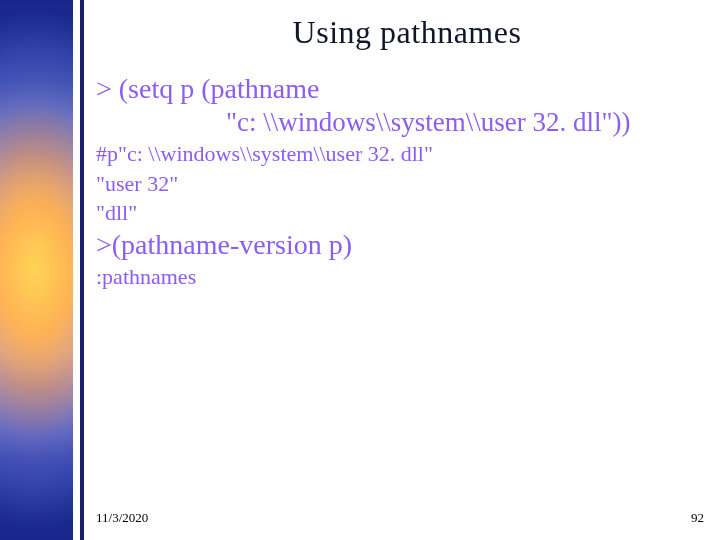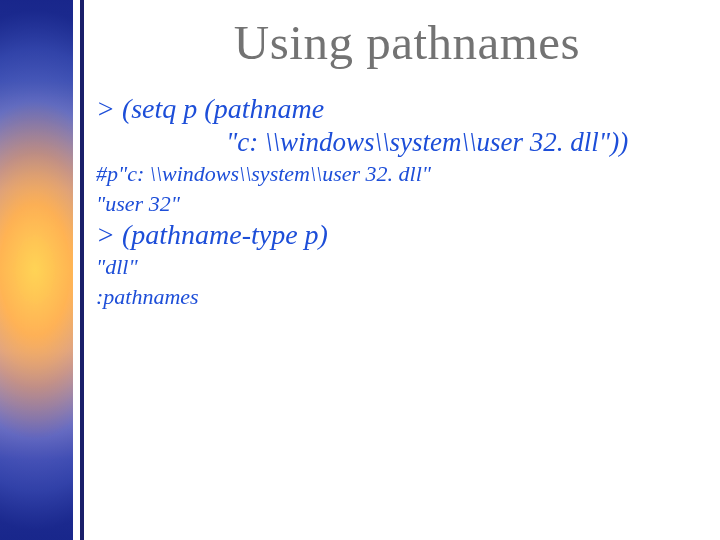--- a/index.html
+++ b/index.html
@@ -54,31 +54,30 @@
     background: #1a206a;
   }
   .content {
     position: absolute;
     left: 94px;
     top: 0;
     right: 0;
     bottom: 0;
   }
   .title {
-    font-size: 49px;
+    font-size: 32px;
     text-align: center;
     margin: 14px 0 22px 0;
-    color: #737373;
+    color: #0f172a;
     font-weight: normal;
     letter-spacing: 0.5px;
   }
   .body {
     padding-left: 2px;
-    color: #1d4ed8;
-    font-style: italic;
+    color: #8b5cf6;
   }
   .l-large {
     font-size: 28px;
     line-height: 1.15;
     margin-bottom: 2px;
   }
   .l-large.indent {
     padding-left: 130px;
     font-size: 27px;
   }
@@ -106,18 +105,22 @@
 <div class="sidebar-border"></div>
 
 <div class="content">
   <h1 class="title">Using pathnames</h1>
 
   <div class="body">
     <div class="l-large">&gt; (setq p (pathname</div>
     <div class="l-large indent">"c: \\windows\\system\\user 32. dll"))</div>
     <div class="l-med">#p"c: \\windows\\system\\user 32. dll"</div>
     <div class="l-med">"user 32"</div>
-    <div class="l-large">&gt; (pathname-type p)</div>
     <div class="l-med">"dll"</div>
+    <div class="l-large">&gt;(pathname-version p)</div>
     <div class="l-med">:pathnames</div>
   </div>
 
+  <div class="footer">
+    <span>11/3/2020</span>
+    <span>92</span>
+  </div>
 </div>
 
 </body></html>

